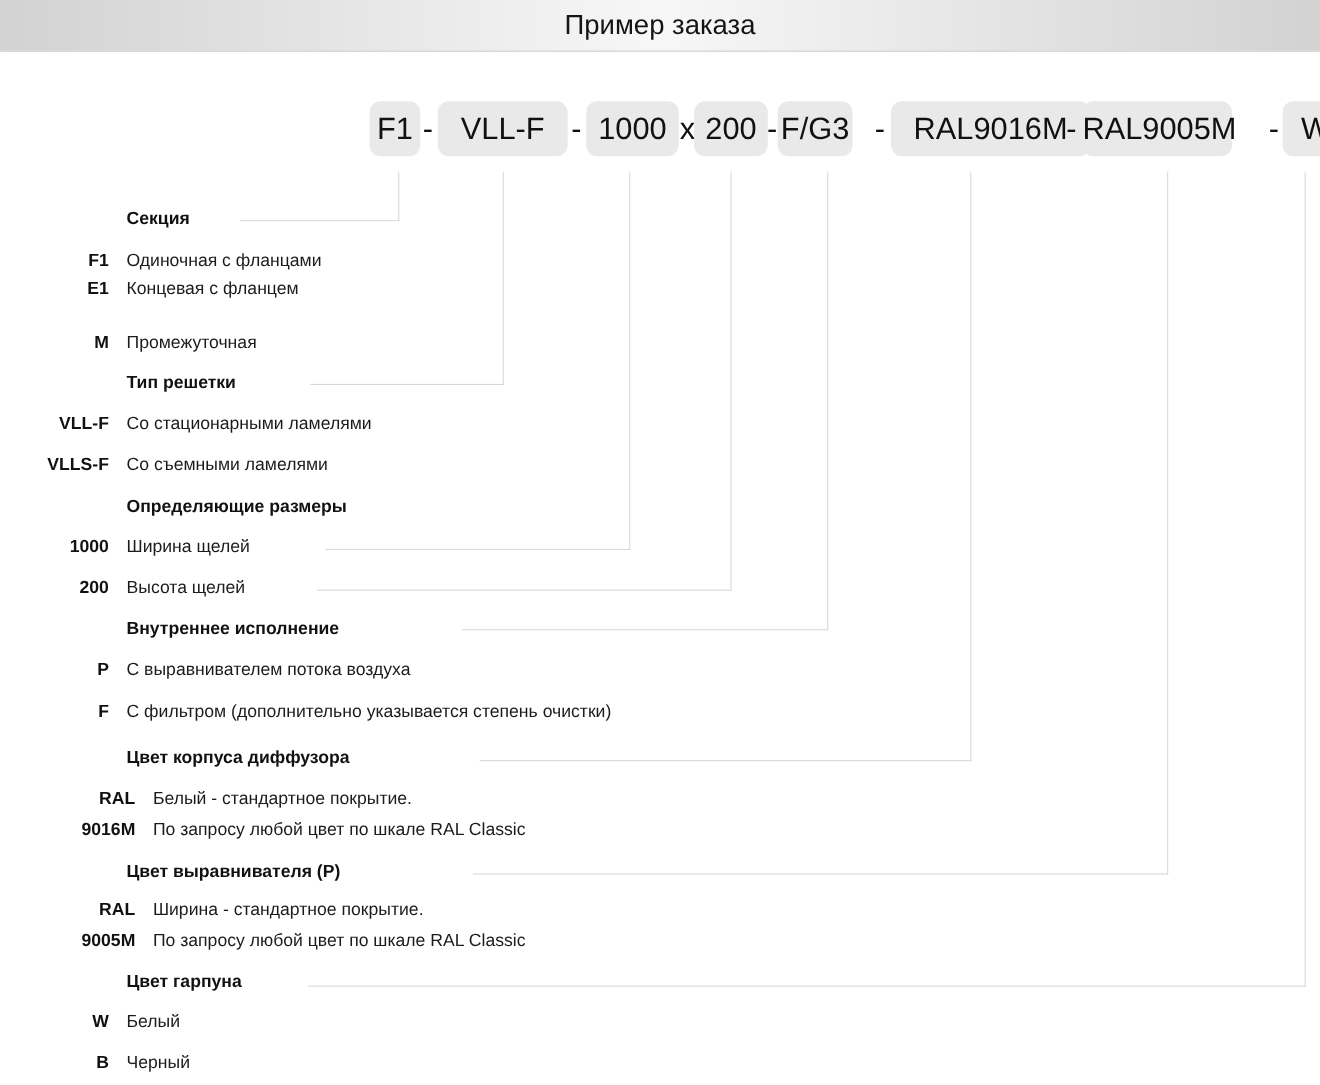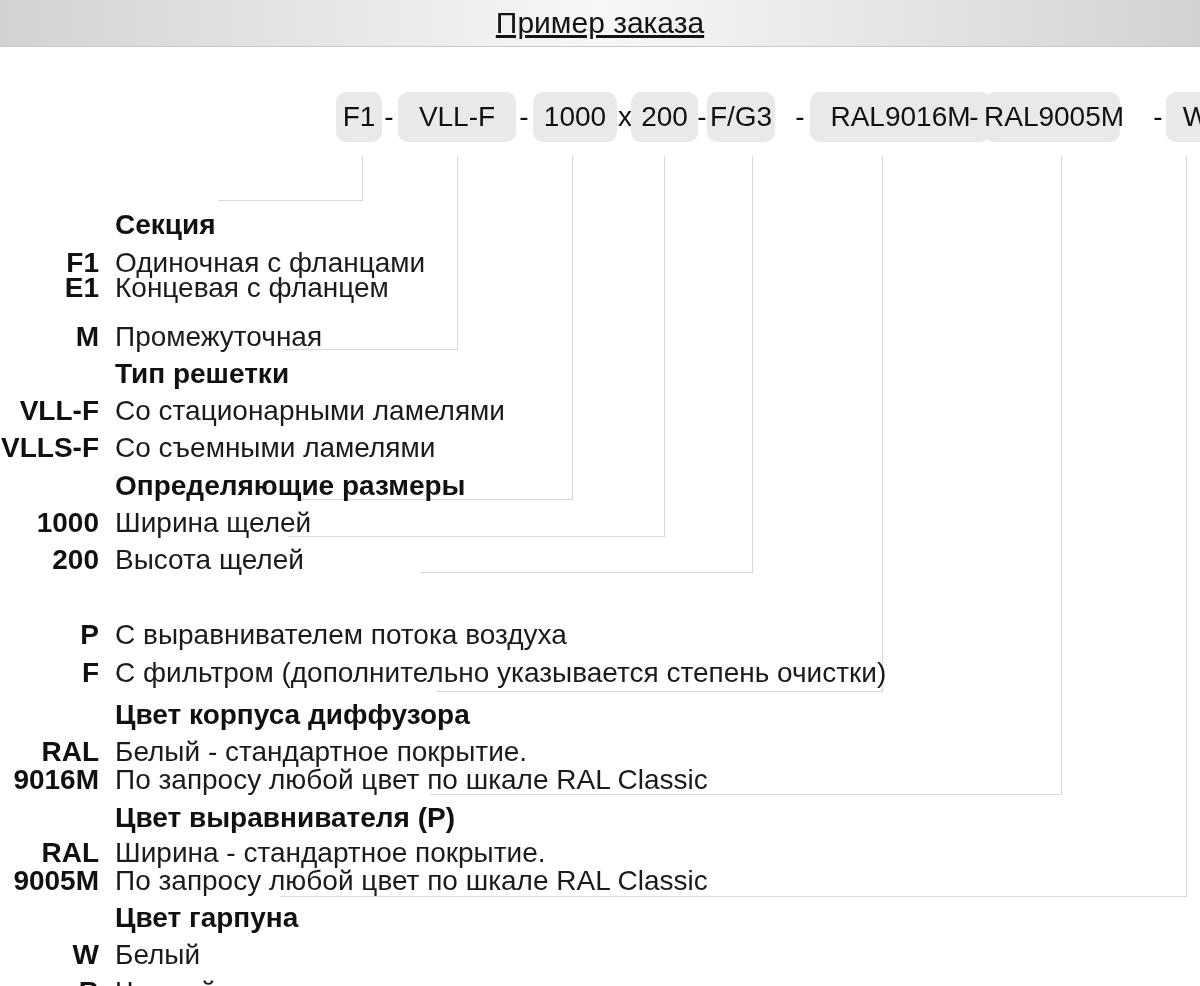--- a/index.html
+++ b/index.html
@@ -5,21 +5,21 @@
   * { margin:0; padding:0; box-sizing:border-box; }
   html,body { width:1200px; height:986px; overflow:hidden; background:#ffffff;
               font-family:"Liberation Sans", sans-serif; color:#141414; }
 
   
   .header-bar {
     position:absolute; left:0; top:0; width:1200px; height:47px;
     background:linear-gradient(to right,#d2d2d2 0%,#f7f7f7 50%,#d2d2d2 100%);
     border-bottom:1px solid #c9c9c9;
     display:flex; align-items:center; justify-content:center;
-    font-size:30px; color:#141414;text-decoration:underline;
+    font-size:25px; color:#141414;
   }
 
   
   .code-line { position:absolute; top:92px; left:0; height:50px; width:1300px; }
   .code-box {
     position:absolute; top:0; height:50px; line-height:50px;
     background:#e9e9e9; border-radius:10px; text-align:center;
     font-size:28px; color:#111; white-space:nowrap;
   }
   .code-sep {
@@ -27,25 +27,25 @@
     text-align:center; font-size:28px; color:#111;
   }
 
   
   .connector {
     position:absolute; top:156px;
     border-right:1px solid #d9d9d9; border-bottom:1px solid #d9d9d9;
   }
 
   
-  .row { position:absolute; left:0; display:flex; font-size:28px; line-height:30px;margin-top:25px; }
+  .row { position:absolute; left:0; display:flex; font-size:16px; line-height:30px; }
   .row .code { display:inline-block; width:99px; text-align:right; font-weight:700; color:#111; }
   .row .desc { margin-left:16px; color:#1b1b1b; white-space:nowrap; }
   .row.header .desc { font-weight:700; color:#111; }
-  .row.multi { line-height:28px; }
+  .row.multi { line-height:28px;padding-left:24px; }
   .row.multi .code div, .row.multi .desc div { line-height:28px; }
 </style>
 </head>
 <body>
 
 <div class="header-bar">
   <span>Пример заказа</span>
 </div>
 
 <div class="code-line">
@@ -113,20 +113,21 @@
   <span class="code">1000</span>
   <span class="desc">Ширина щелей</span>
 </div>
 <div class="row" style="top:520px">
   <span class="code">200</span>
   <span class="desc">Высота щелей</span>
 </div>
 
 <div class="row header" style="top:557px">
   <span class="code"></span>
+  <span class="desc">Внутреннее исполнение</span>
 </div>
 <div class="row" style="top:595px">
   <span class="code">P</span>
   <span class="desc">С выравнивателем потока воздуха</span>
 </div>
 <div class="row" style="top:633px">
   <span class="code">F</span>
   <span class="desc">С фильтром (дополнительно указывается степень очистки)</span>
 </div>
 

